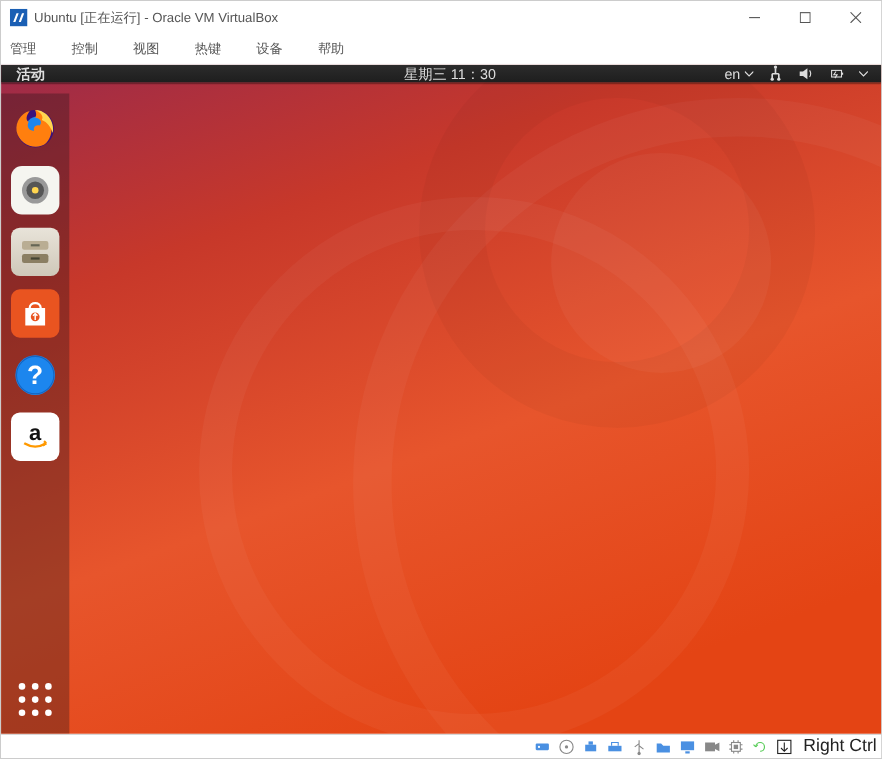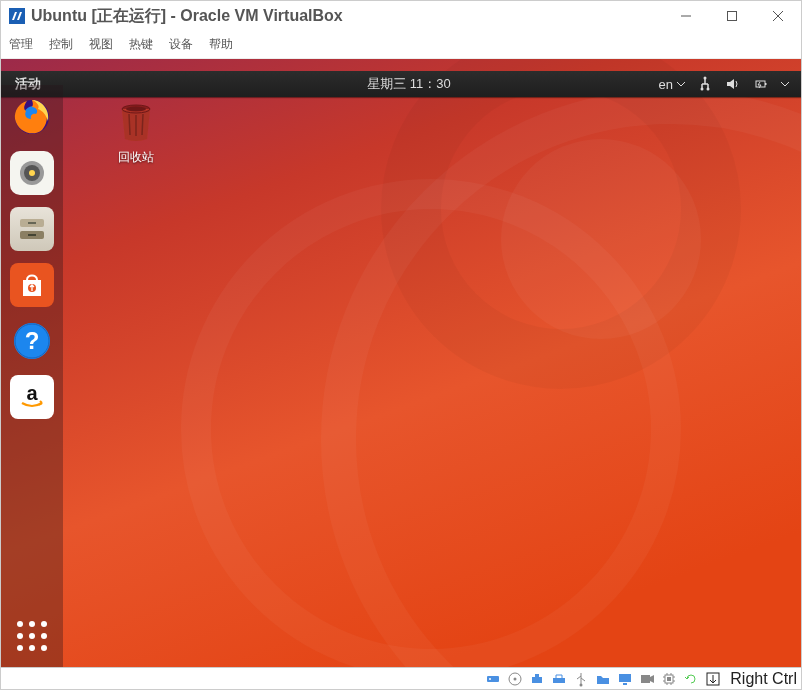--- a/index.html
+++ b/index.html
@@ -2,37 +2,37 @@
 <html><head>
 <meta charset="utf-8">
 <style>
 * { margin: 0; padding: 0; box-sizing: border-box; font-family: "Segoe UI", "Microsoft YaHei", sans-serif; }
 body { width: 802px; height: 690px; background: #fff; overflow: hidden; }
 
 
 .host-window { width: 802px; height: 690px; display: flex; flex-direction: column; border: 1px solid #ccc; }
 .host-titlebar { height: 30px; background: #fff; display: flex; align-items: center; padding-left: 8px; }
 .host-app-icon { width: 16px; height: 16px; margin-right: 6px; }
-.host-title { font-size: 16px; color: #555; flex: 1; font-weight: bold; }
+.host-title { font-size: 12px; color: #555; flex: 1; }
 .host-winbtn { width: 46px; height: 30px; display: flex; align-items: center; justify-content: center; color: #666; }
-.host-menubar { height: 28px; background: #fff; display: flex; align-items: center; padding-left: 8px; gap: 16px; border-bottom: 1px solid #eee; }
+.host-menubar { height: 28px; background: #fff; display: flex; align-items: center; padding-left: 8px; gap: 32px; border-bottom: 1px solid #eee; }
 .host-menubar span { font-size: 12px; color: #555; }
 
 
 .guest { flex: 1; position: relative; background: linear-gradient(160deg, #9c2a4a 0%, #c7382a 25%, #e7552c 55%, #e44414 85%); overflow: hidden; }
 
 
 .swirl { position: absolute; border-radius: 50%; border: 35px solid rgba(255,255,255,0.04); }
 .swirl.a { width: 700px; height: 700px; right: -220px; top: 30px; }
 .swirl.b { width: 360px; height: 360px; right: 60px; top: -30px; border-width: 60px; border-color: rgba(0,0,0,0.03); }
 .swirl.c { width: 500px; height: 500px; right: 120px; top: 120px; border-width: 30px; }
 .swirl.d { width: 200px; height: 200px; right: 100px; top: 80px; background: rgba(255,255,255,0.04); border: none; }
 
 
-.ubuntu-topbar { position: absolute; top: 0; left: 0; right: 0; height: 26px; background: linear-gradient(#2c2c2c,#1e1e1e); color: #ddd; font-size: 13px; display: flex; align-items: center; box-shadow: 0 1px 1px rgba(0,0,0,.4); margin-top: 12px; }
+.ubuntu-topbar { position: absolute; top: 0; left: 0; right: 0; height: 16px; background: linear-gradient(#2c2c2c,#1e1e1e); color: #ddd; font-size: 13px; display: flex; align-items: flex-start; box-shadow: 0 1px 1px rgba(0,0,0,.4); }
 .tb-left { padding: 0 14px; font-weight: bold; }
 .tb-center { position: absolute; left: 16px; right: 0; text-align: center; pointer-events: none; }
 .tb-right { margin-left: auto; display: flex; align-items: center; gap: 12px; padding-right: 12px; }
 .tb-right .lang { display: flex; align-items: center; gap: 4px; }
 .tb-right svg { display: block; }
 
 
 .dock { position: absolute; left: 0; top: 26px; bottom: 0; width: 62px; background: rgba(40,20,25,0.35); display: flex; flex-direction: column; align-items: center; padding-top: 10px; gap: 12px; }
 .dock-item { width: 44px; height: 44px; border-radius: 8px; display: flex; align-items: center; justify-content: center; cursor: pointer; position: relative; }
 .apps-grid { position: absolute; bottom: 16px; display: grid; grid-template-columns: repeat(3, 6px); grid-template-rows: repeat(3, 6px); gap: 6px; }
@@ -184,31 +184,20 @@
           <span></span>
           <span></span>
           <span></span>
           <span></span>
           <span></span>
           <span></span>
           <span></span>
         </div>
     </div>
 
-    <div class="desk-icon">
-      <svg width="46" height="46" viewBox="0 0 46 46">
-        <ellipse cx="23" cy="10" rx="14" ry="4" fill="#8a1e1e"></ellipse>
-        <path d="M9 10 L12 40 Q23 44 34 40 L37 10 Z" fill="#c0392b"></path>
-        <path d="M9 10 L12 40 Q23 44 34 40 L37 10 Q23 16 9 10 Z" fill="#a93226"></path>
-        <path d="M16 15 L17 36 M23 16 L23 37 M30 15 L29 36" stroke="#7b241c" stroke-width="1.5"></path>
-        <ellipse cx="23" cy="10" rx="14" ry="4" fill="none" stroke="#6e1717"></ellipse>
-        <ellipse cx="23" cy="10" rx="10" ry="2.5" fill="#6e1717"></ellipse>
-      </svg>
-      <div class="lbl">回收站</div>
-    </div>
   </div>
 
   <div class="vb-statusbar">
     <span class="ico">
         <svg width="16" height="16">
           <rect x="2" y="5" width="12" height="6" rx="1" fill="#4a90e2"></rect>
           <circle cx="5" cy="8" r="1" fill="#fff"></circle>
         </svg>
       </span>
     <span class="ico">

